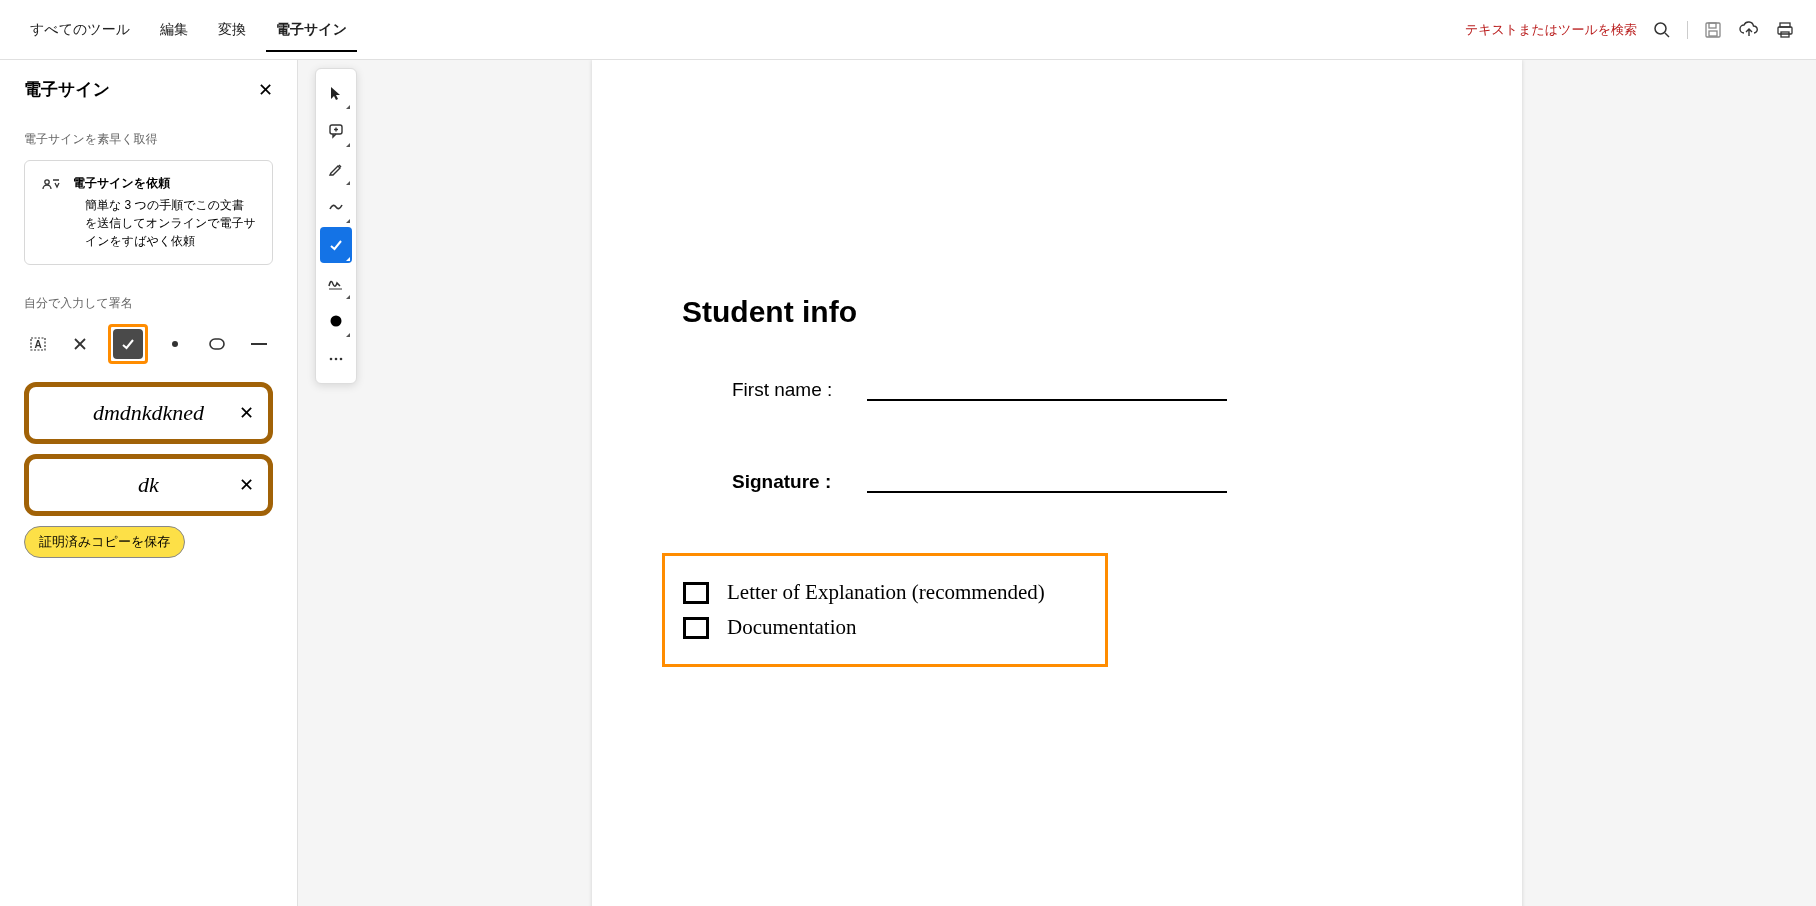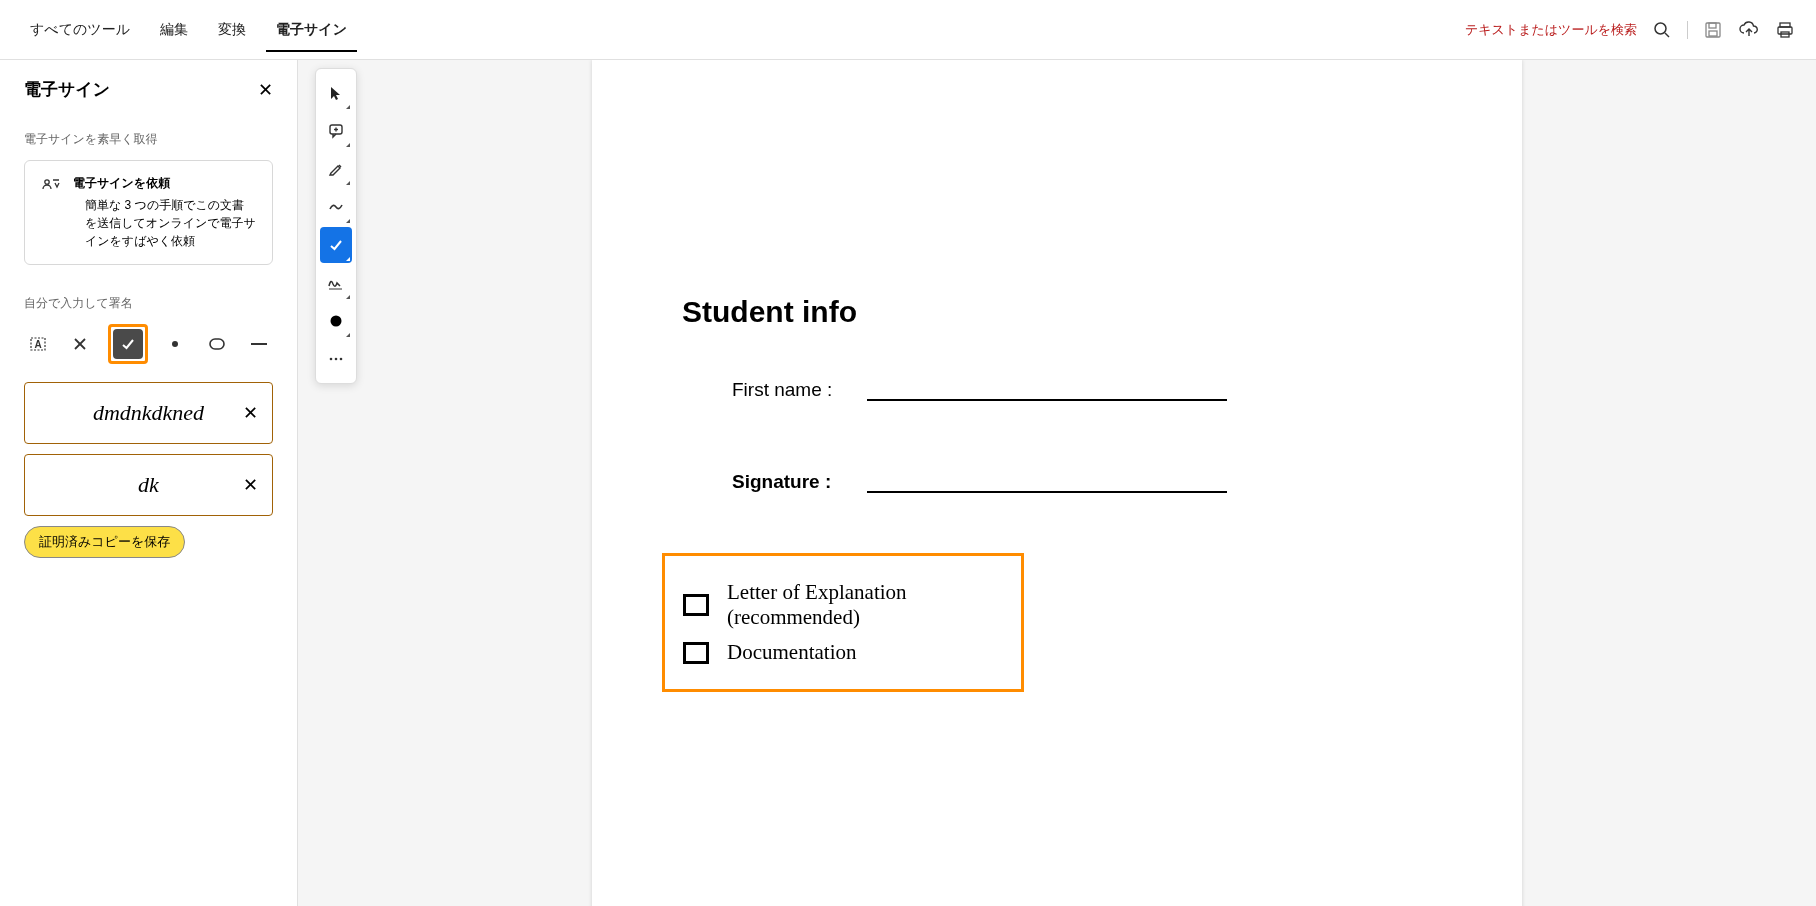--- a/index.html
+++ b/index.html
@@ -28,21 +28,21 @@
 .request-card { border: 1px solid #d8d8d8; border-radius: 6px; padding: 14px 16px; margin-bottom: 30px; display: flex; gap: 12px; cursor: pointer; }
 .request-card .icon-col { flex-shrink: 0; width: 20px; padding-top: 2px; }
 .request-title { font-size: 12px; font-weight: 600; margin-bottom: 4px; }
 .request-desc { font-size: 12px; color: #000000; line-height: 1.5; margin-left: 12px; }
 
 .tool-row { display: flex; gap: 14px; margin: 12px 0 18px; align-items: center; }
 .tool-btn { width: 30px; height: 30px; display: flex; align-items: center; justify-content: center; cursor: pointer; border-radius: 4px; }
 .tool-btn.selected { background: #4a4a4a; color: #fff; }
 .highlight-orange { border: 3px solid #ff8c00; border-radius: 4px; padding: 2px; }
 
-.sig-box { border: 1px solid #a16207; border-radius: 4px; height: 62px; display: flex; align-items: center; justify-content: center; position: relative; margin-bottom: 10px; cursor: pointer; }
+.sig-box { border: 5px solid #a16207; border-radius: 12px; height: 62px; display: flex; align-items: center; justify-content: center; position: relative; margin-bottom: 10px; cursor: pointer; }
 .sig-text { font-family: "Brush Script MT", cursive; font-size: 22px; font-style: italic; }
 .sig-close { position: absolute; right: 14px; font-size: 18px; cursor: pointer; }
 
 .audit-text { font-size: 12px; color: #555; line-height: 1.6; margin: 20px 0 14px; }
 .audit-text u { text-decoration: underline; }
 .save-btn { border: 1px solid #888; background: #fde047; border-radius: 16px; padding: 6px 14px; font-size: 13px; cursor: pointer; }
 
 
 .float-toolbar { position: absolute; left: 315px; top: 68px; background: #fff; border: 1px solid #ddd; border-radius: 6px; box-shadow: 0 2px 8px rgba(0,0,0,0.12); padding: 6px 4px; display: flex; flex-direction: column; gap: 2px; }
 .ft-btn { width: 32px; height: 36px; display: flex; align-items: center; justify-content: center; cursor: pointer; border-radius: 4px; position: relative; }
@@ -53,21 +53,21 @@
 
 .doc-area { flex: 1; background: #f5f5f5; display: flex; justify-content: center; overflow: hidden; padding-top: 0; }
 .doc-page { background: #fff; width: 930px; min-height: 100%; box-shadow: 0 0 4px rgba(0,0,0,0.15); padding: 70px 90px; position: relative; }
 .doc-title { font-size: 30px; font-weight: 700; margin: 165px 0 50px 0; }
 .form-row { display: flex; align-items: flex-end; margin-bottom: 36px; margin-left: 50px; }
 .form-label { font-size: 19px; width: 135px; }
 .form-label.bold { font-weight: 700; }
 .form-line { border-bottom: 2px solid #000; flex: 0 0 360px; height: 20px; }
 .sig-row { margin-top: 70px; margin-bottom: 60px; }
 
-.checklist { border: 3px solid #ff8c00; padding: 14px 18px; width: 362px; margin-left: -20px; }
+.checklist { border: 3px solid #ff8c00; padding: 14px 18px; width: 446px; margin-left: -20px; }
 .check-row { display: flex; align-items: center; gap: 18px; margin: 10px 0; }
 .check-box { width: 26px; height: 22px; border: 3px solid #000; flex-shrink: 0; }
 .check-label { font-family: "Times New Roman", serif; font-size: 21px; }
 
 svg { display: block; }
 </style>
 </head>
 <body>
 
 <div class="top-bar">

